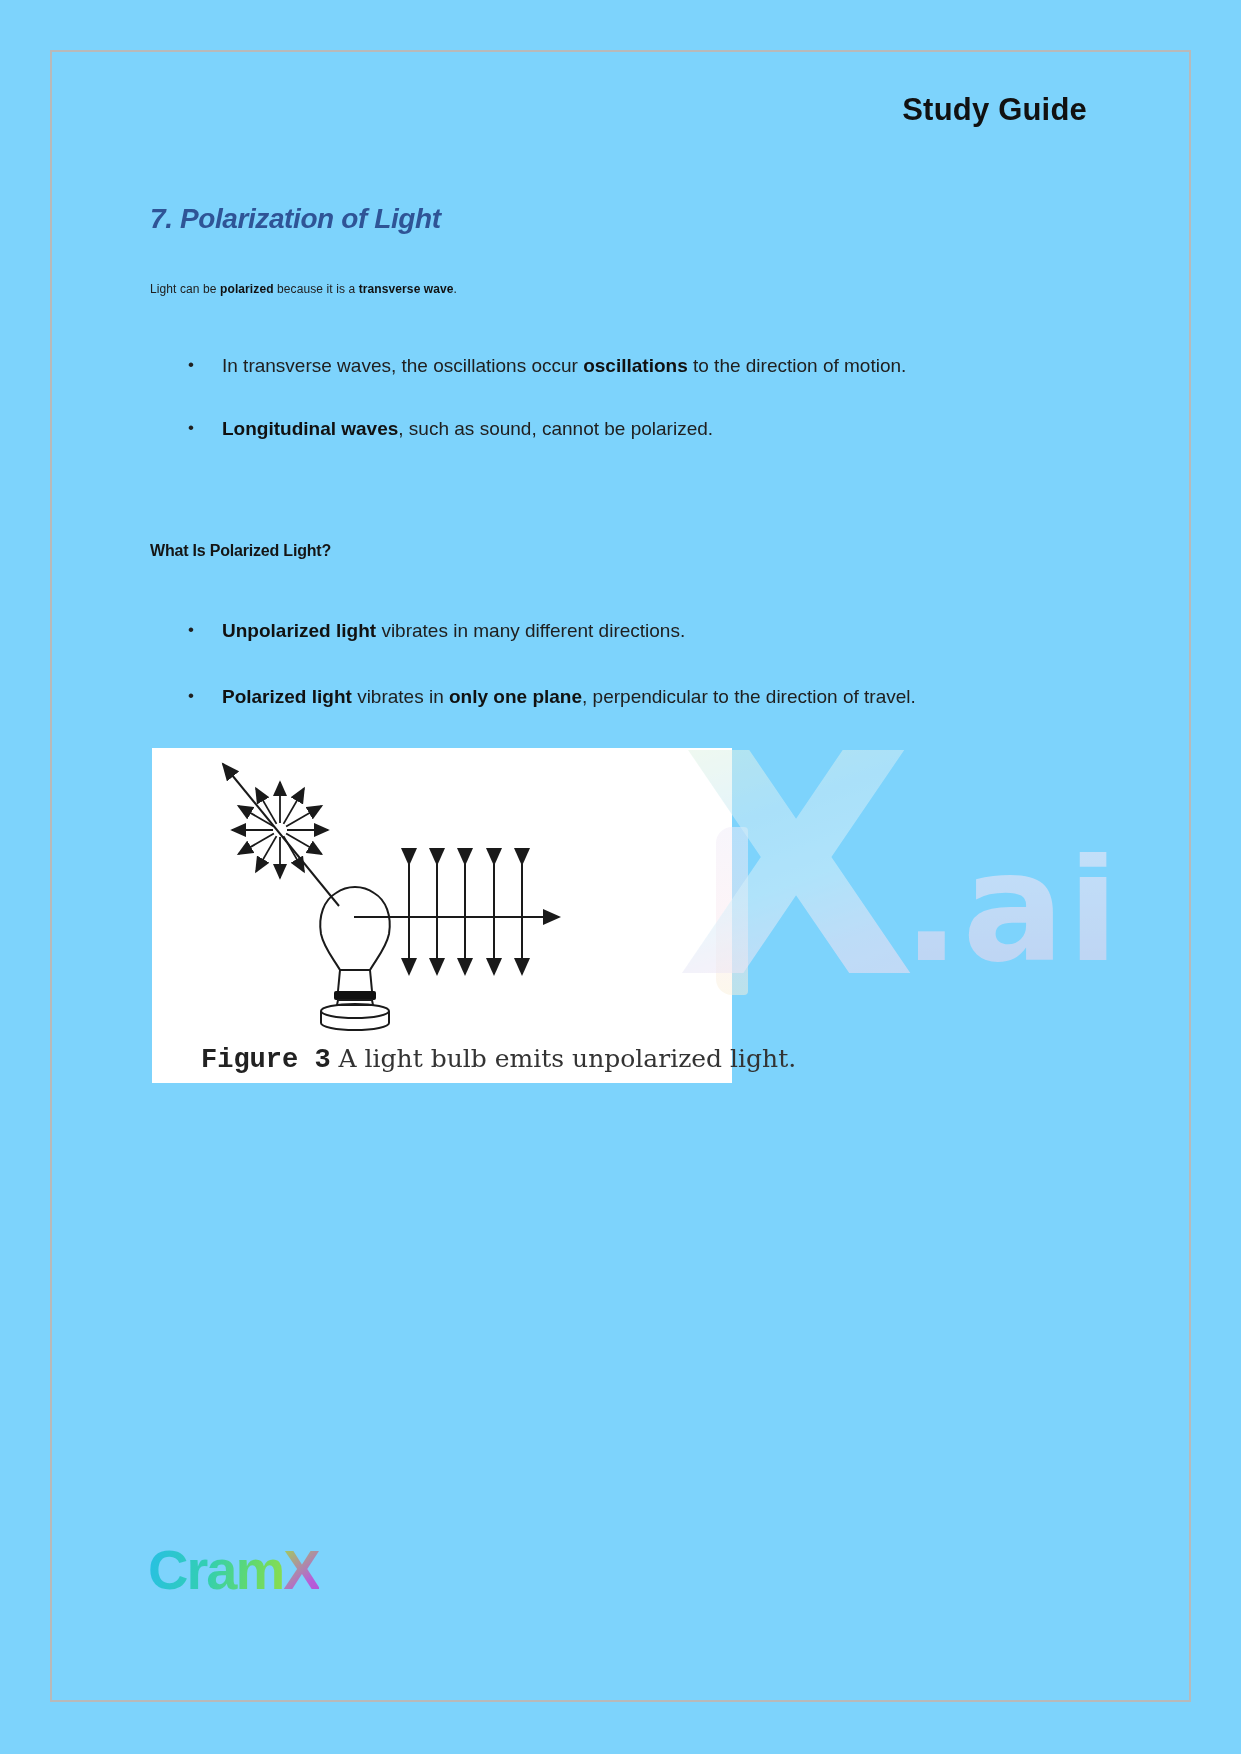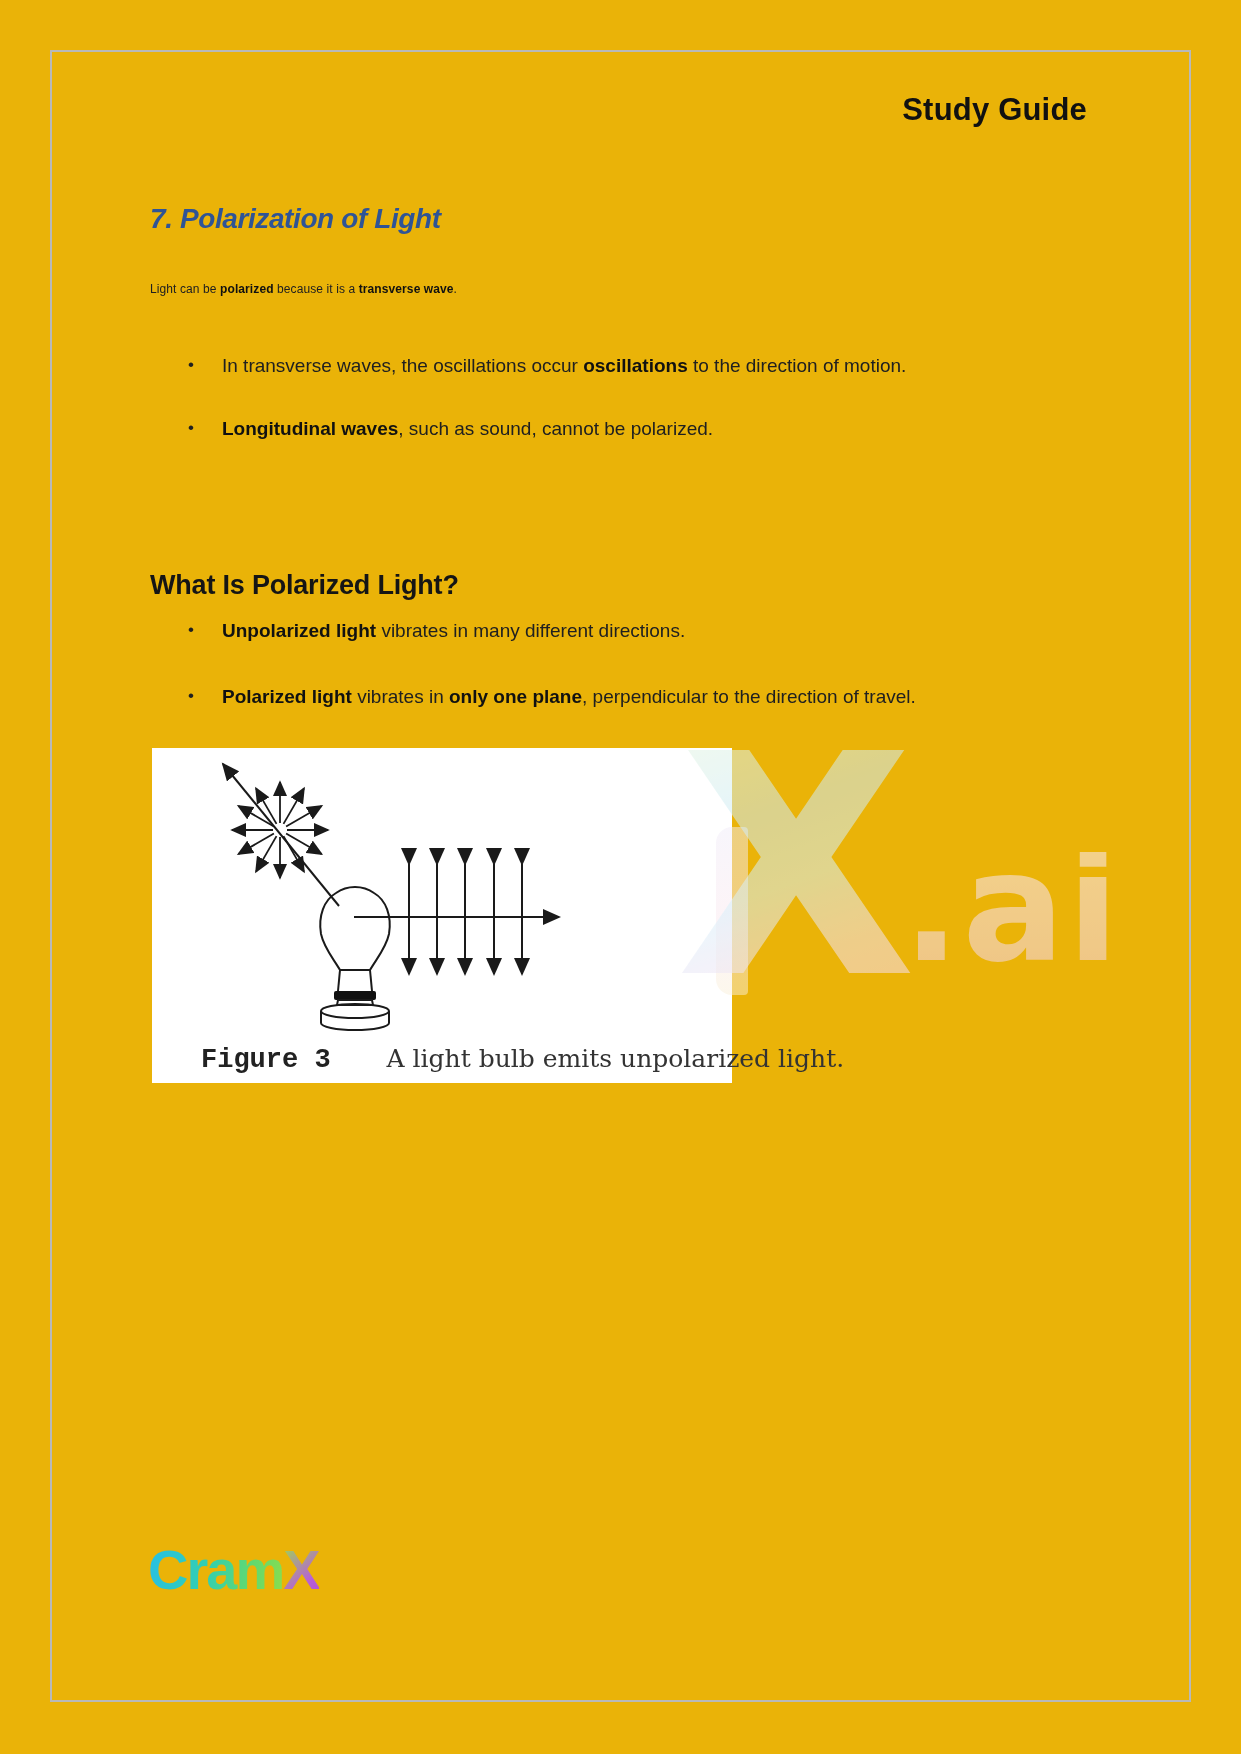--- a/index.html
+++ b/index.html
@@ -1,19 +1,19 @@
 <!DOCTYPE html>
 <html><head>
 <meta charset="utf-8">
 <style>
   html,body{margin:0;padding:0;background:#fff;}
   .page{
     position:relative;
     width:1241px;height:1754px;
-    background:#eab308;
+    background:#7dd3fc;
     font-family:"Liberation Sans",sans-serif;
     color:#1f1f1f;
     overflow:hidden;
   }
   .page-border{
     position:absolute;left:50px;top:50px;width:1141px;height:1652px;
     border:2px solid #b9b9b9;box-sizing:border-box;
     pointer-events:none;
   }
   .abs{position:absolute;}
@@ -25,23 +25,22 @@
   .h-blue{
     left:150px;
     font-size:28px;font-weight:bold;color:#2F5496;
     letter-spacing:-0.4px;
     font-style:italic;
   }
   .h7{top:203px;}
   .h8{top:1216px;}
   .h-sub{
     left:150px;top:542px;
-    font-size:27px;font-weight:bold;color:#151515;
+    font-size:16px;font-weight:bold;color:#151515;
     letter-spacing:-0.2px;
-    margin-top:28px;
   }
   .body-line{
     left:150px;
     font-size:12px;color:#202020;line-height:1.25;
     letter-spacing:0.1px;
   }
   .p-intro{top:282px;}
   .p-after{top:1099px;}
   .p-s8{top:1295px;}
   .bullet-row{
@@ -65,21 +64,21 @@
   .figure-caption{
     position:absolute;left:49px;top:296px;
     white-space:nowrap;color:#2a2a2a;
   }
   .figure-caption .cap-label{
     font-family:Liberation Mono, monospace;
     font-weight:bold;font-size:27px;color:#222;
   }
   .figure-caption .cap-text{
     font-family:"DejaVu Serif",serif;
-    font-size:25px;color:#333;margin-left:48px;
+    font-size:25px;color:#333;
   }
 
   
   .watermark{
     position:absolute;left:676px;top:750px;
     display:flex;align-items:flex-end;
     opacity:0.55;pointer-events:none;z-index:5;
     font-family:"DejaVu Sans",sans-serif;font-weight:bold;
   }
   .wm-partial{

